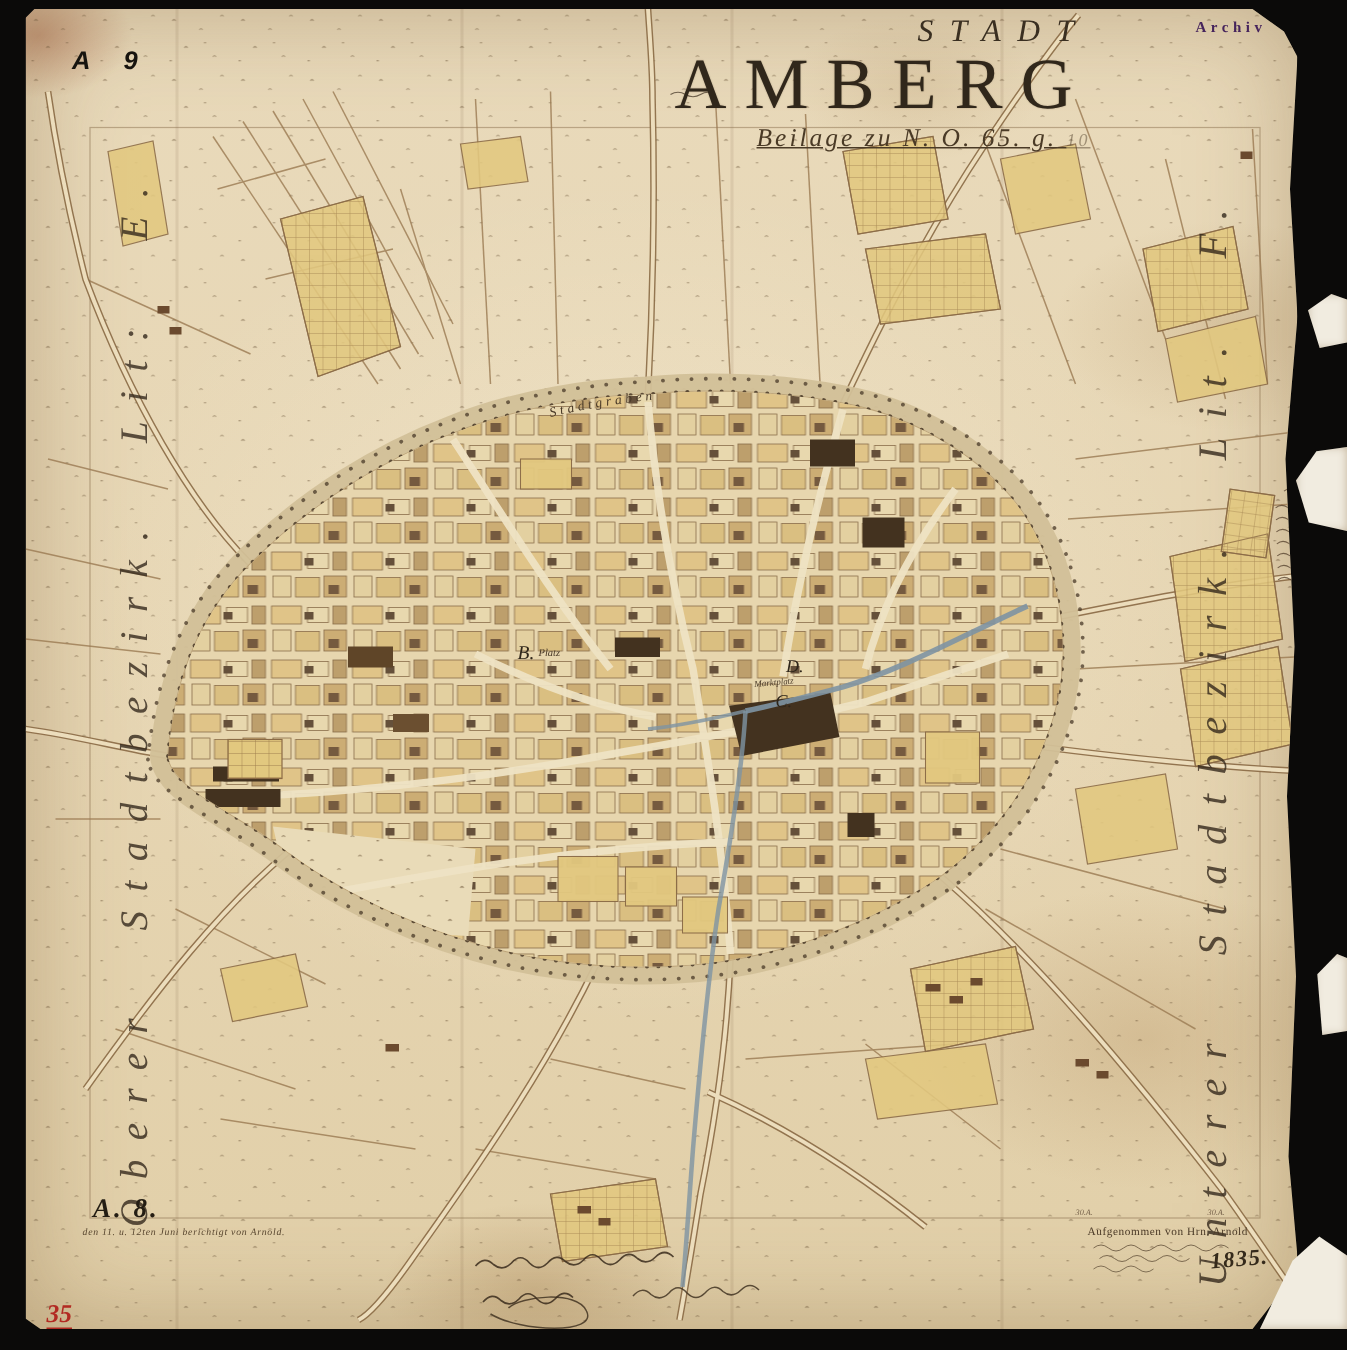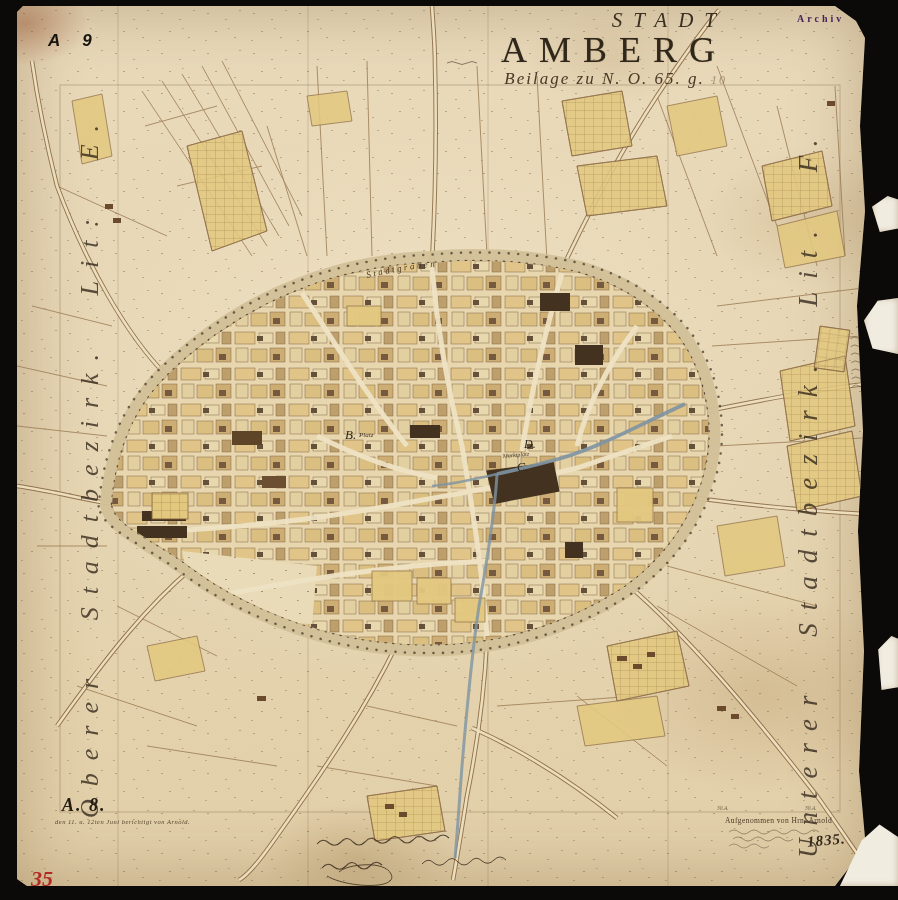--- a/index.html
+++ b/index.html
@@ -19,34 +19,34 @@
     clip-path: polygon(6px 0,818px 0,839px 15px,848px 32px,843px 120px,848px 205px,
       840px 300px,846px 425px,841px 525px,847px 645px,842px 765px,848px 832px,
       835px 858px,818px 880px,10px 880px,0 873px,0 6px);}
   .fold{position:absolute;top:0;width:2px;height:880px;background:rgba(100,70,40,.10);}
   
   .tear{position:absolute;background:#f1ece0;box-shadow:inset 0 0 6px rgba(140,110,70,.45);}
   
   .ov{position:absolute;color:#2f261a;}
   .titleblock{left:180px;top:2px;width:530px;text-align:right;}
   .t-kicker{font-size:21px;letter-spacing:11px;font-style:italic;color:#3a2f21;}
-  .t-main{font-size:36px;letter-spacing:12px;margin-top:-4px;color:#30271b;
+  .t-main{font-size:48px;letter-spacing:12px;margin-top:-4px;color:#30271b;
           text-shadow:0 0 1px rgba(60,45,25,.4);}
-  .t-beilage{font-size:17px;font-style:italic;letter-spacing:2px;margin-top:-2px;color:#4a3a26;}
+  .t-beilage{font-size:17px;font-style:italic;letter-spacing:2px;margin-top:-2px;color:#4a3a26;text-decoration:underline;}
   .t-suffix{opacity:.45;font-size:12px;}
   .stamp-archiv{left:780px;top:7px;font-size:10px;font-weight:bold;letter-spacing:3px;color:#46245c;}
   .stamp-a5{left:31px;top:25px;font-size:17px;font-weight:bold;font-style:oblique;
             letter-spacing:9px;color:#17140f;font-family:"Liberation Sans",sans-serif;}
   .marginL,.marginR{position:absolute;transform:rotate(-90deg);transform-origin:0 0;
      font-style:italic;color:rgba(48,36,24,.78);white-space:nowrap;}
   .marginL{left:58px;top:812px;width:720px;font-size:26px;letter-spacing:13px;word-spacing:26px;}
   .marginR{left:776px;top:852px;width:770px;font-size:27px;letter-spacing:13px;word-spacing:26px;}
   .f-rev{left:38px;top:812px;font-size:6.5px;font-style:italic;color:#57452e;letter-spacing:.5px;}
   .f-a8{left:45px;top:789px;font-size:18px;font-weight:bold;font-style:italic;color:#241d13;letter-spacing:2px;text-align:right;}
-  .f-red35{left:14px;top:861px;font-size:22px;font-weight:bold;font-style:italic;color:#b22a22;
+  .f-red35{left:14px;top:861px;font-size:17px;font-weight:bold;font-style:italic;color:#b22a22;
            border-bottom:2px solid #b22a22;line-height:1.05;}
   .f-credit{left:708px;top:810px;font-size:7.5px;color:#4a3926;letter-spacing:.4px;}
   .f-year{left:790px;top:826px;font-size:15px;font-weight:bold;font-style:italic;color:#352a1b;
           transform:rotate(-5deg);letter-spacing:1px;}
   svg{position:absolute;left:0;top:0;}
   svg text{font-family:"Liberation Serif",serif;}
 </style>
 </head>
 <body>
 

